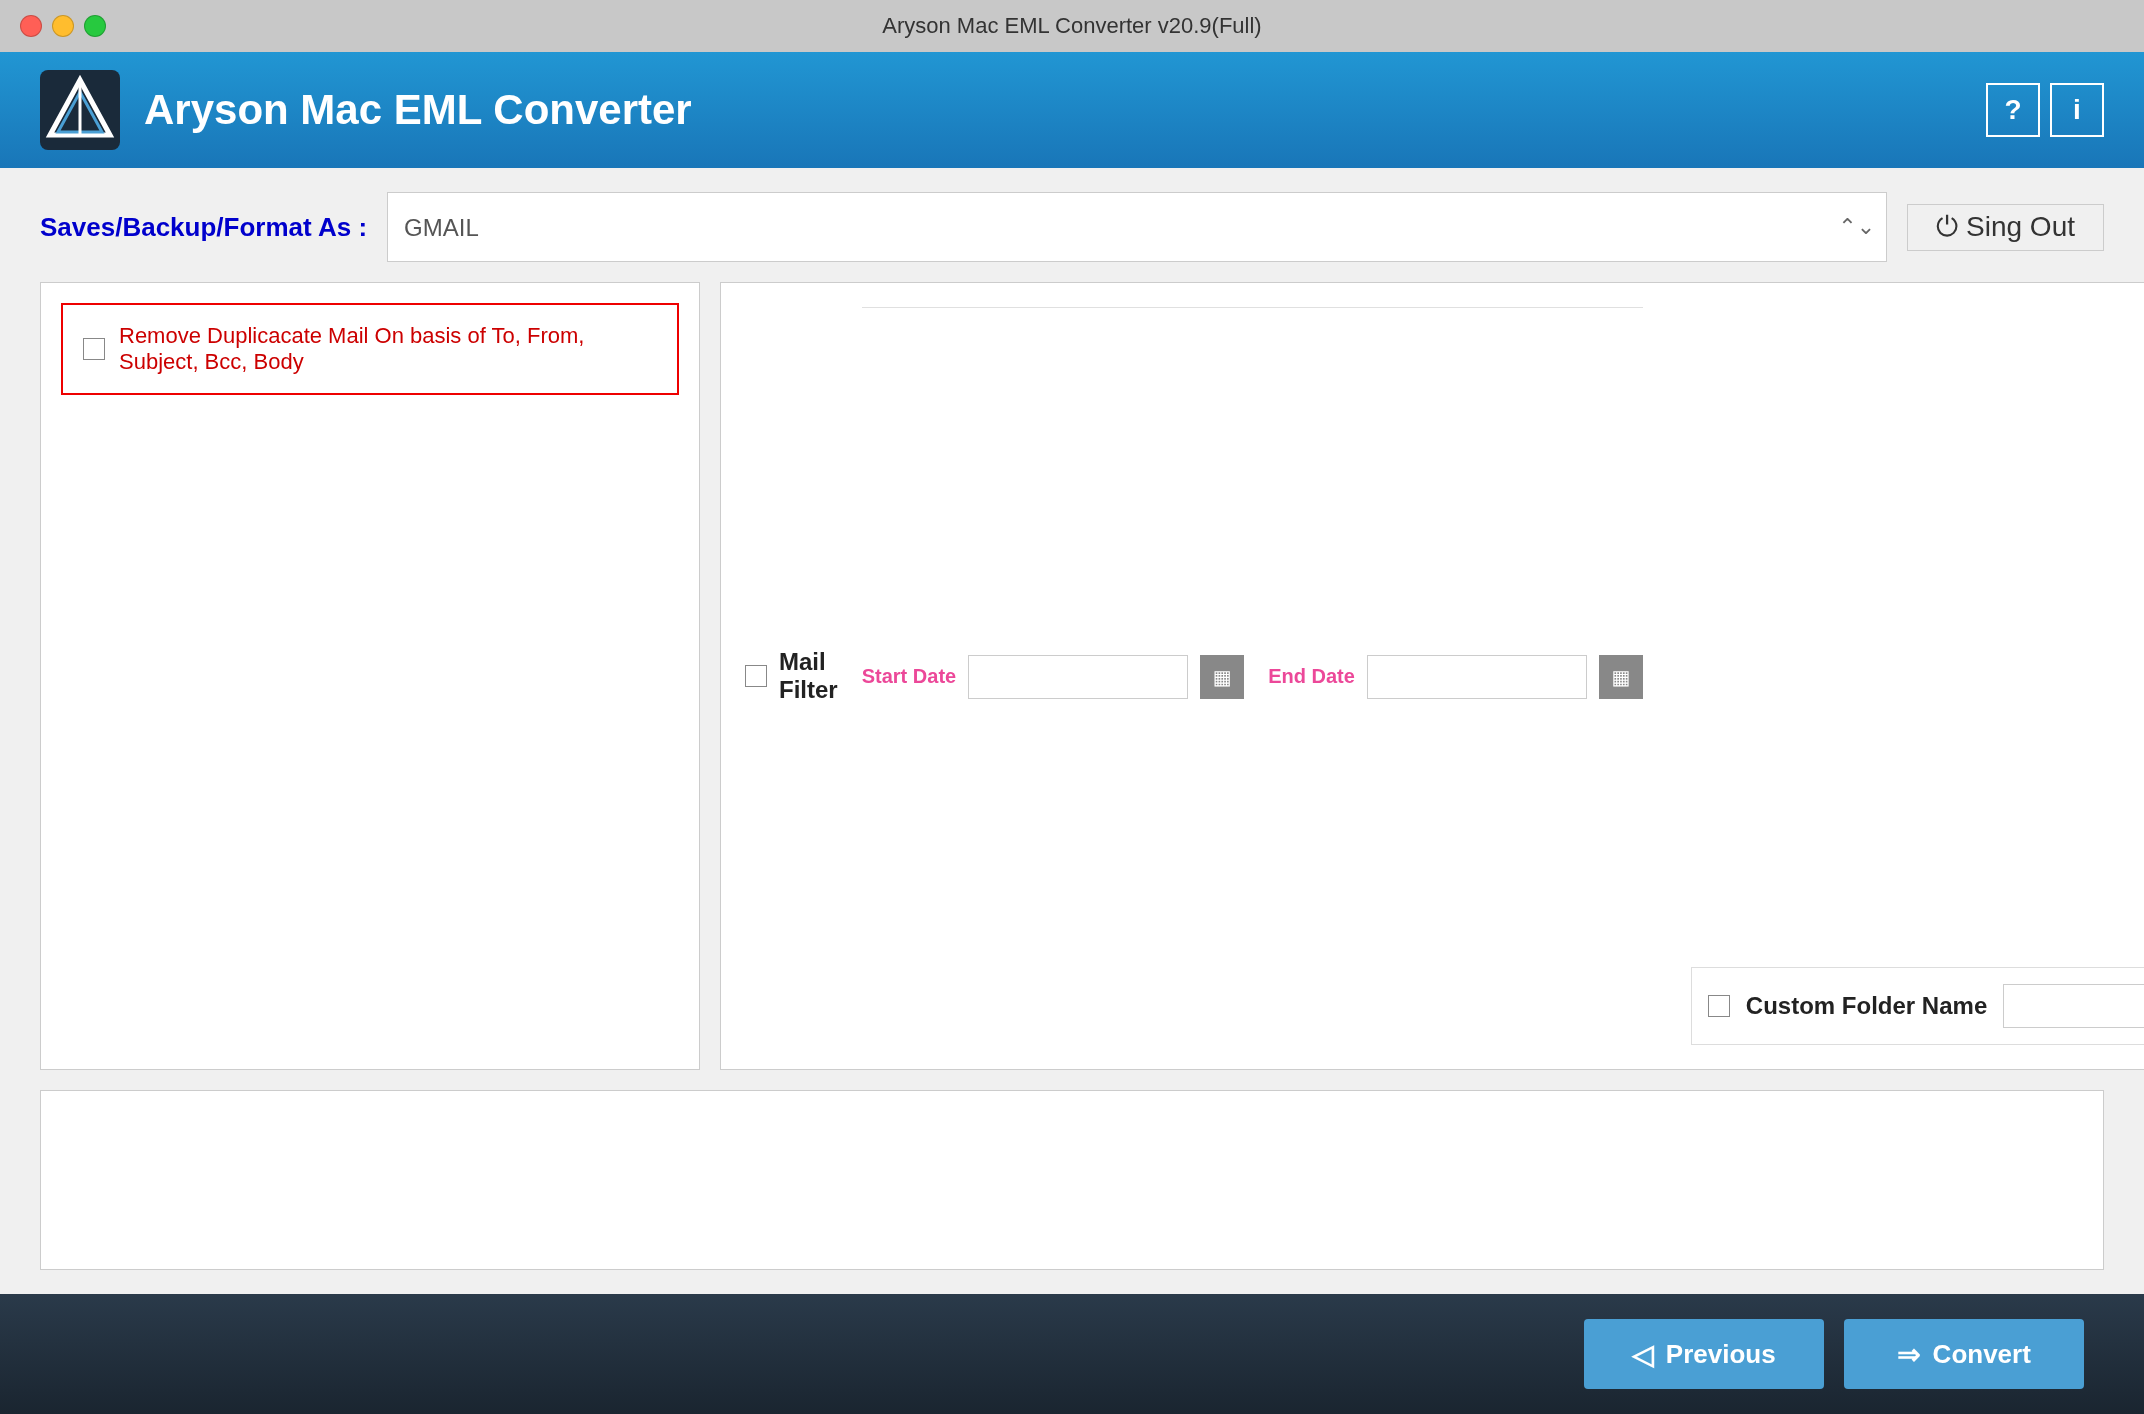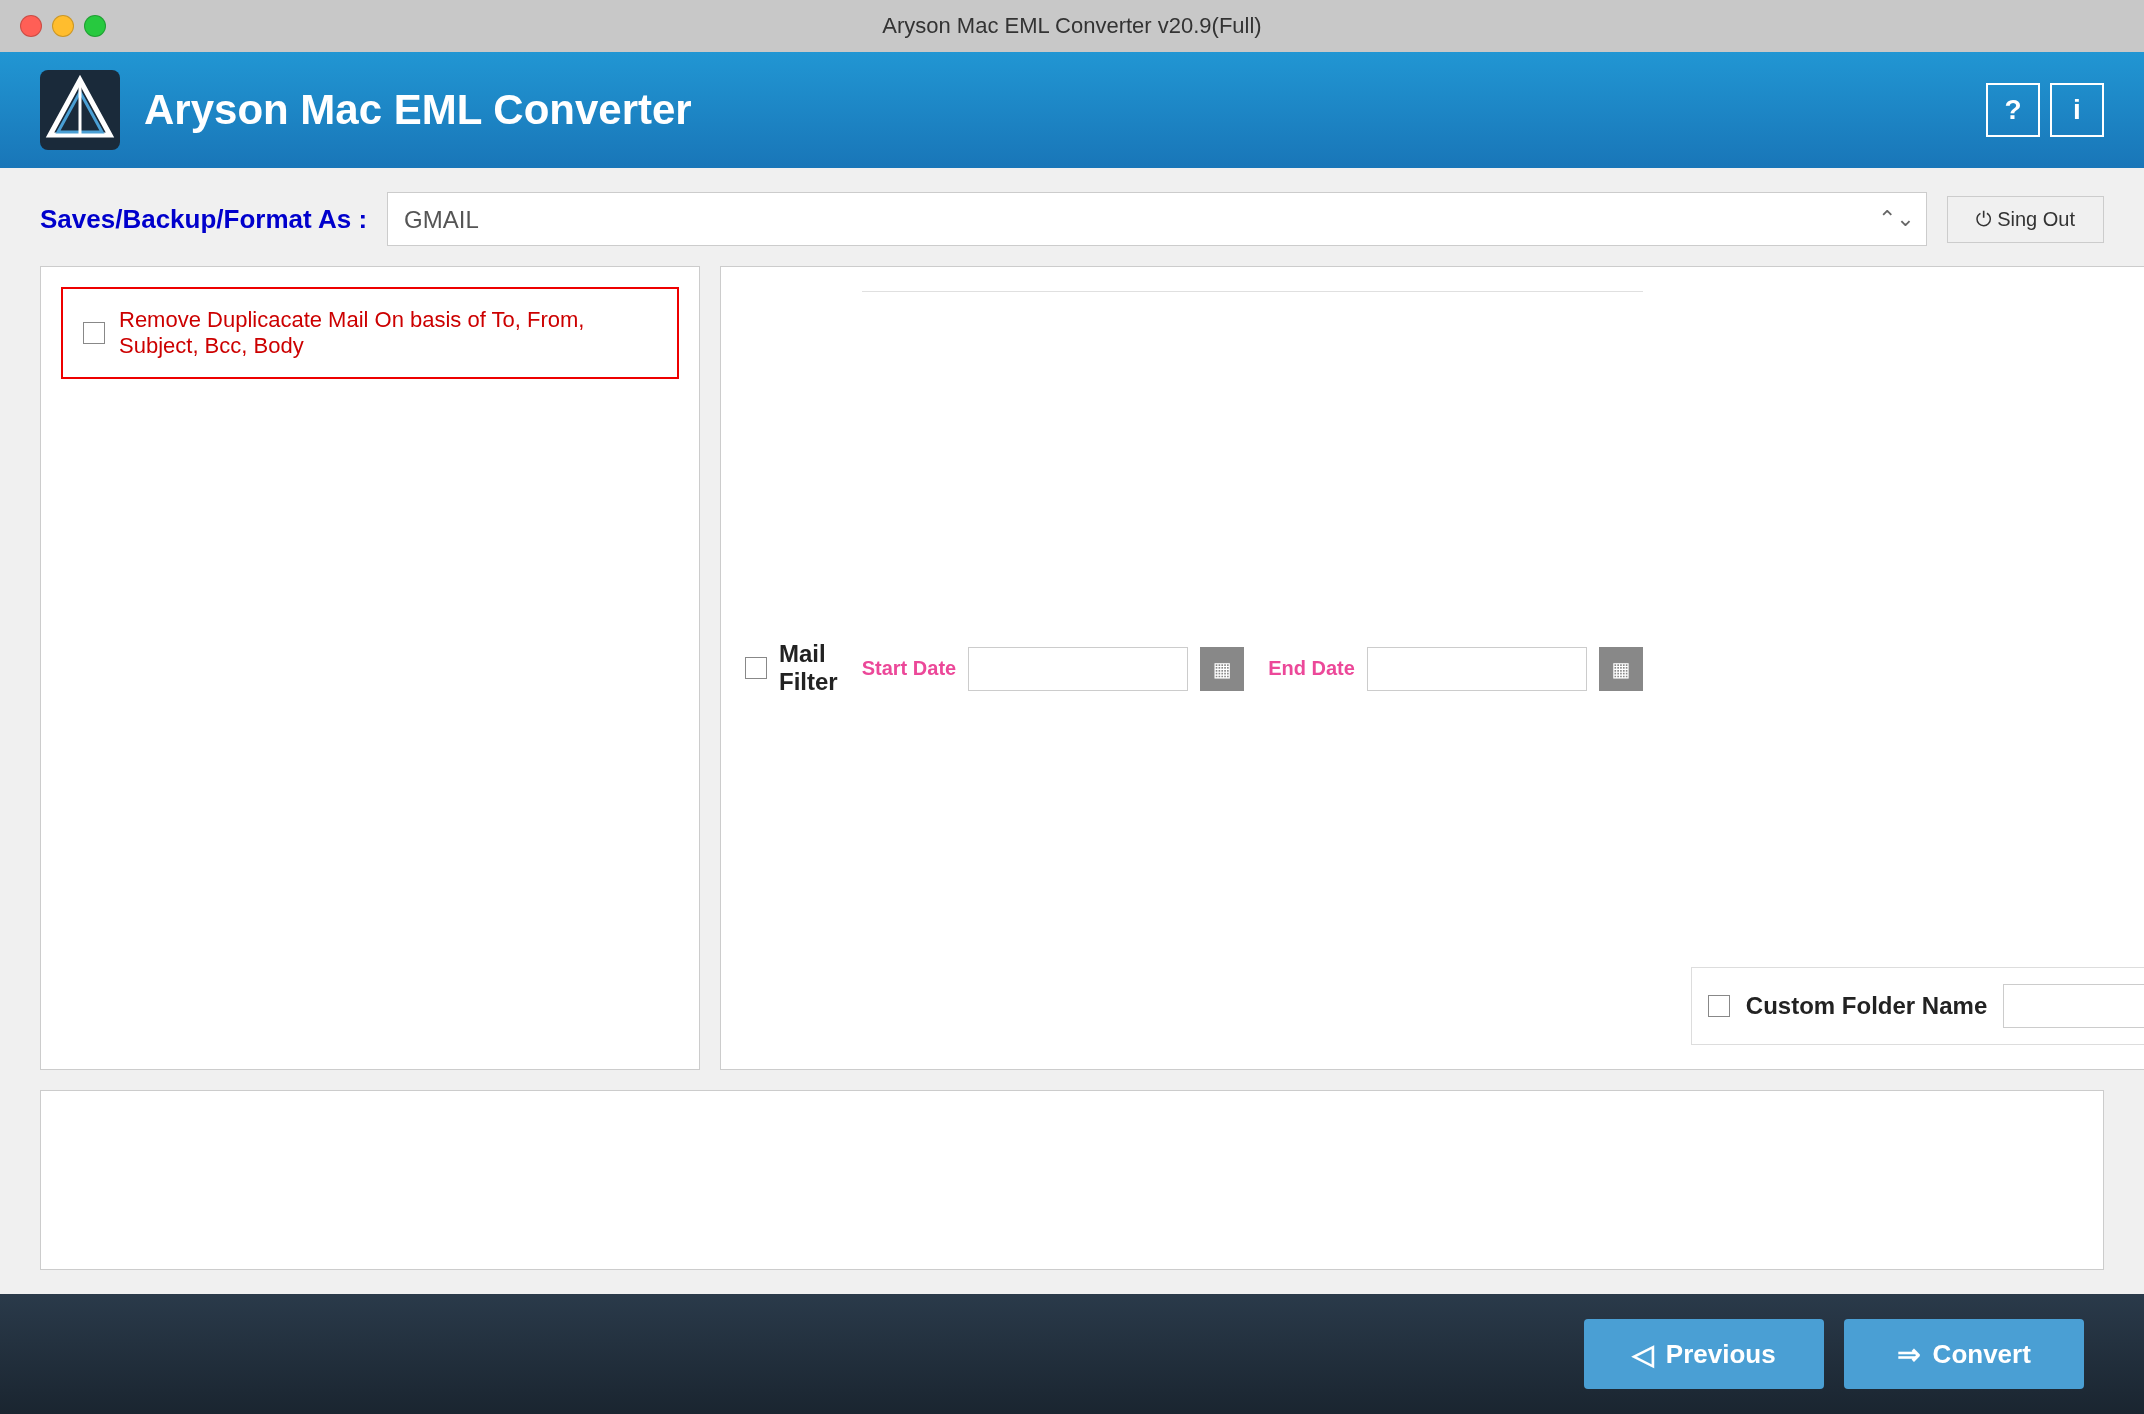--- a/index.html
+++ b/index.html
@@ -107,21 +107,21 @@
       font-weight: 700;
       color: #0000cc;
       white-space: nowrap;
     }
     .save-select-wrapper {
       flex: 1;
       position: relative;
     }
     .save-select {
       width: 100%;
-      height: 54px;
+      height: 70px;
       border: 1.5px solid #ccc;
       background: white;
       font-size: 24px;
       color: #555;
       padding: 0 48px 0 16px;
       appearance: none;
       cursor: pointer;
     }
     .select-arrow {
       position: absolute;
@@ -130,21 +130,21 @@
       transform: translateY(-50%);
       font-size: 22px;
       color: #666;
       pointer-events: none;
     }
     .signout-btn {
       height: 47px;
       padding: 0 28px;
       background: #f0f0f0;
       border: 1.5px solid #ccc;
-      font-size: 20px;
+      font-size: 28px;
       color: #333;
       cursor: pointer;
       display: flex;
       align-items: center;
       gap: 8px;
       white-space: nowrap;
     }
 
     
     .options-panel {

